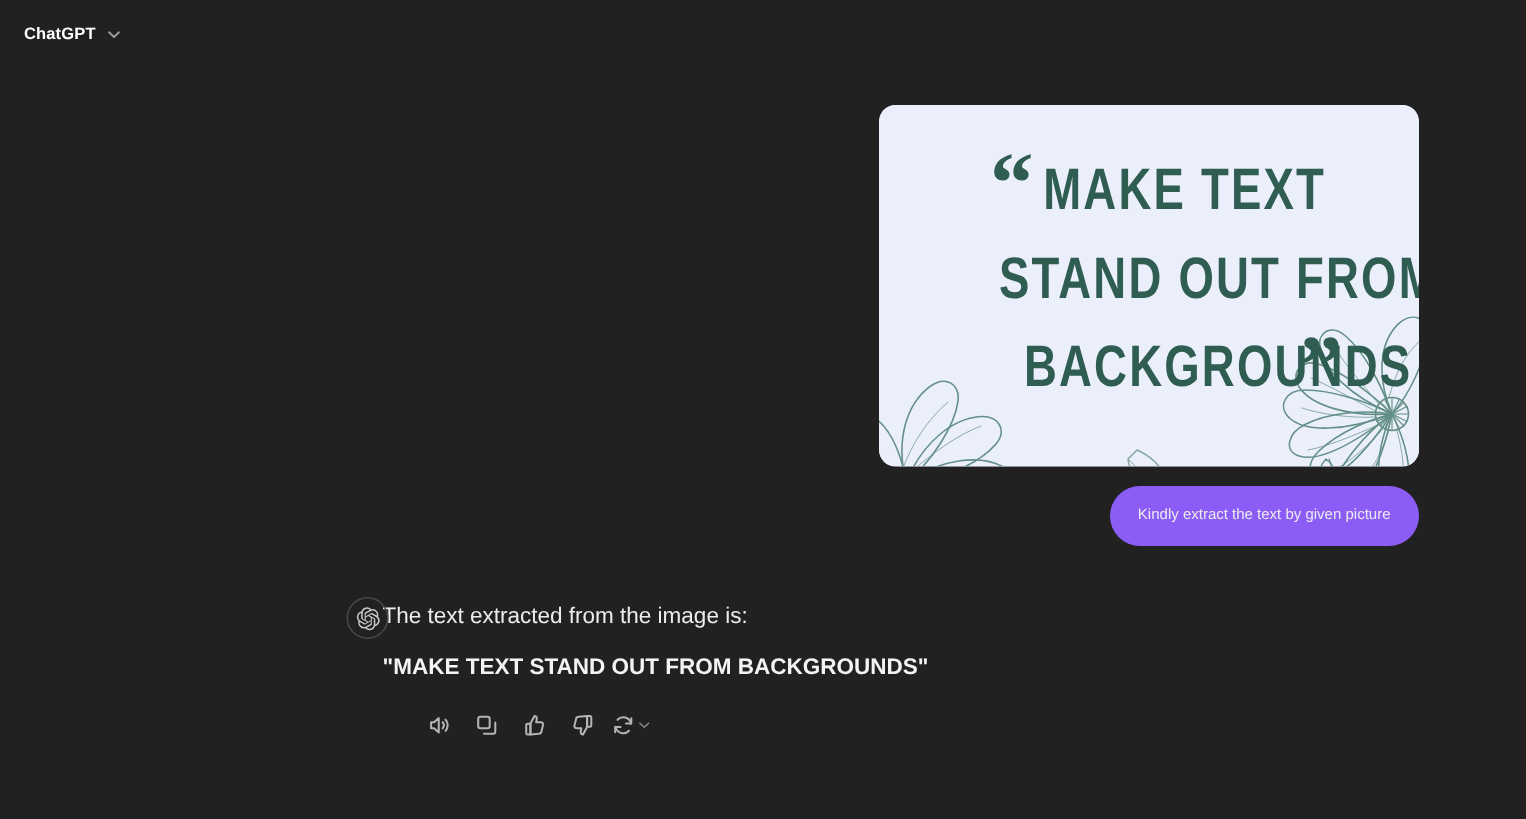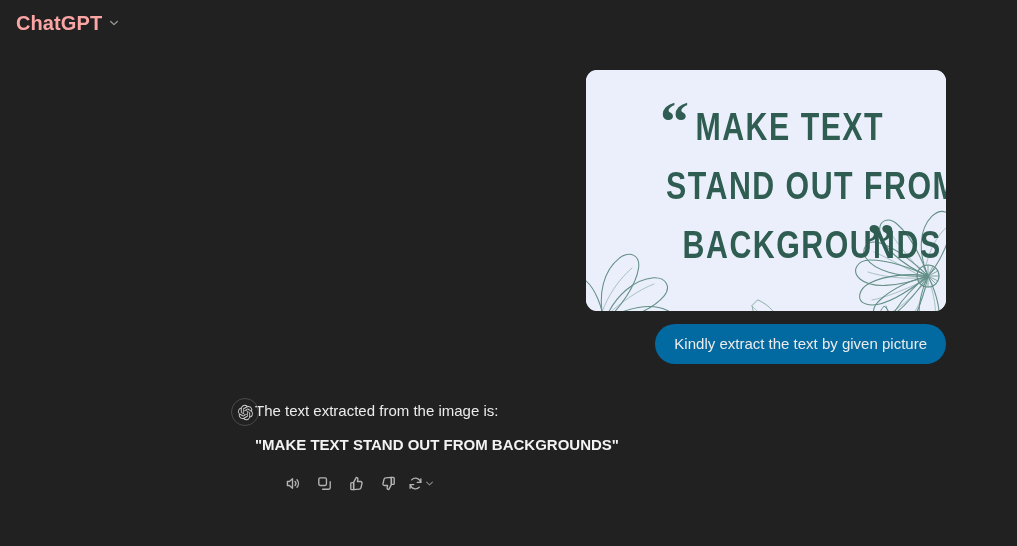--- a/index.html
+++ b/index.html
@@ -29,23 +29,23 @@
   }
   .model-switcher {
     display: flex;
     align-items: center;
     gap: 6px;
     padding: 4px 7px 4px 2px;
     border-radius: 8px;
     cursor: pointer;
   }
   .model-name {
-    font-size: 20px;
+    font-size: 11px;
     font-weight: 600;
-    color: #fca5a5;
+    color: #ffffff;
     letter-spacing: .1px;
   }
   .chev {
     width: 12px; height: 12px;
     display: block;
     opacity: .72;
   }
 
   
   .thread {
@@ -72,23 +72,23 @@
     border-radius: 11px;
     overflow: hidden;
     background: #eaeffb;
     position: relative;
     cursor: pointer;
   }
   .quote-svg { display: block; width: 360px; height: 241px; }
 
   .user-bubble {
     margin-top: 13px;
-    background: #0369a1;
+    background: #8b5cf6;
     color: #ececec;
-    font-size: 15px;
+    font-size: 10px;
     line-height: 20px;
     padding: 10px 19px;
     border-radius: 20px;
     max-width: 540px;
     box-sizing: border-box;
     cursor: text;
   }
 
   
   .assistant-turn {

